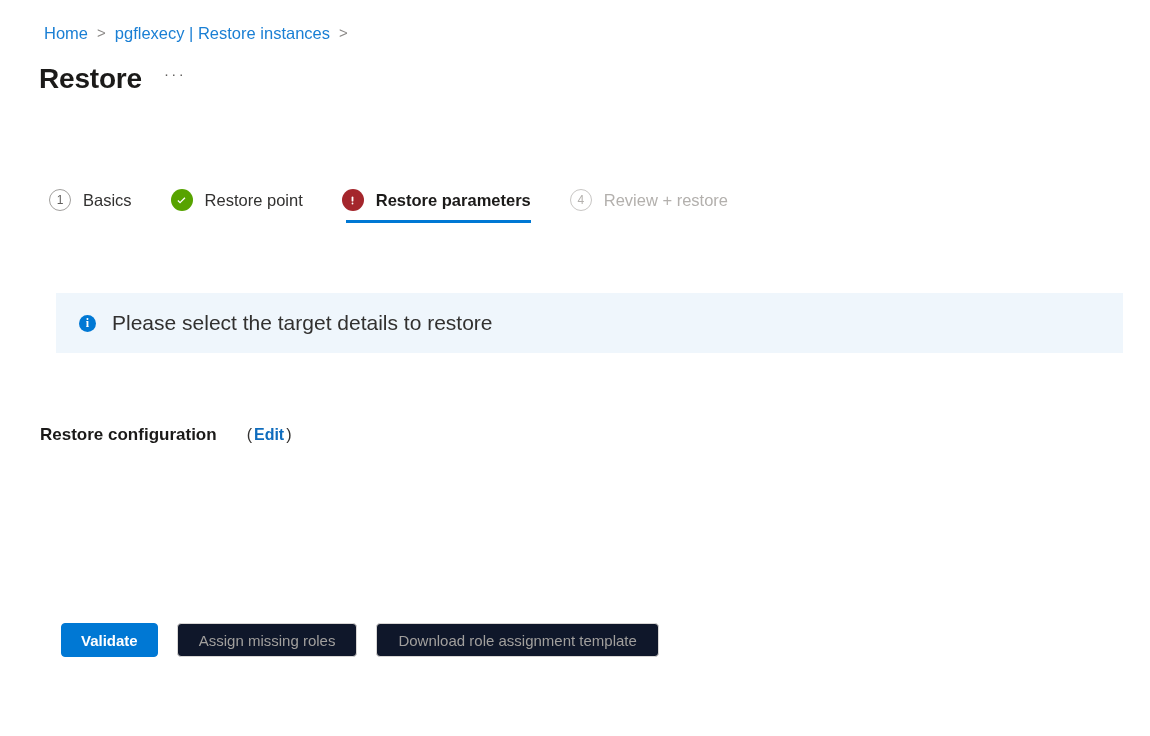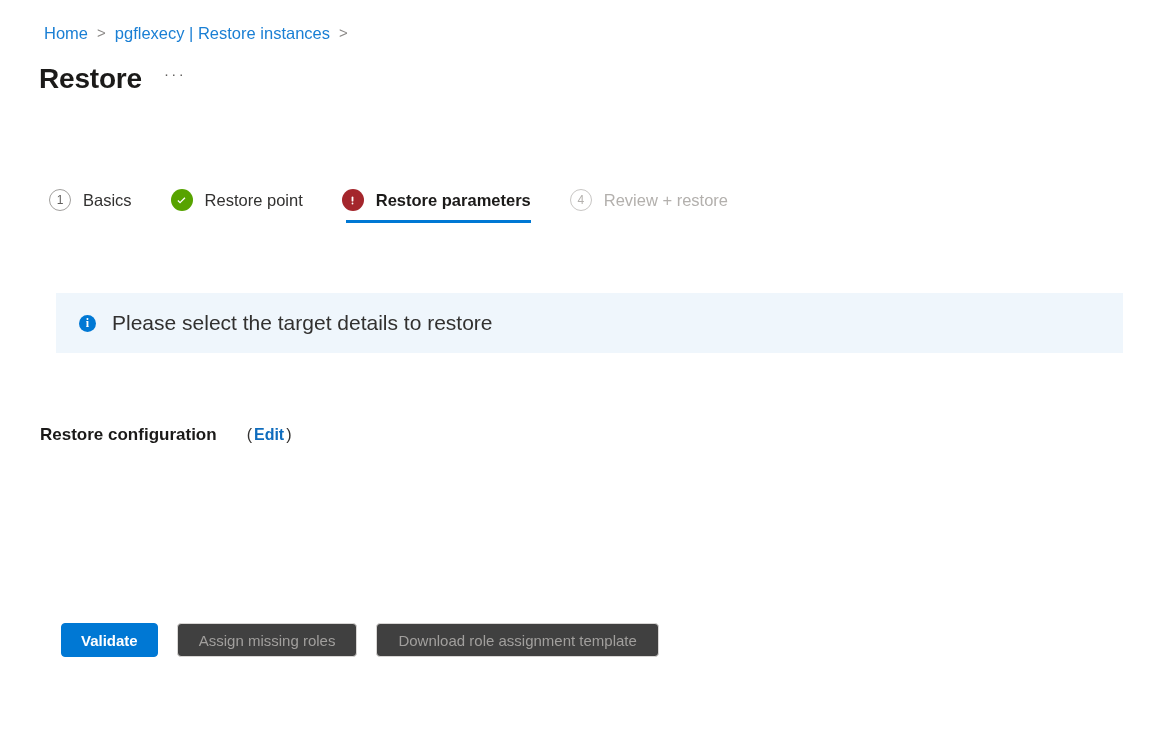--- a/index.html
+++ b/index.html
@@ -246,21 +246,21 @@
   }
   .btn-primary {
     background: #0078d4;
     color: #ffffff;
     font-weight: 700;
     border: 1px solid #0078d4;
     padding: 0 19px;
     cursor: pointer;
   }
   .btn-disabled {
-    background: #404040;
+    background: #0f172a;
     color: #a19f9d;
     border: 1px solid #d8d6d4;
     padding: 4px 21px;
     cursor: default;
   }
   .gap-a { margin-left: 19px; }
   .gap-b { margin-left: 19px; text-align: right; }
 </style>
 </head>
 <body>

